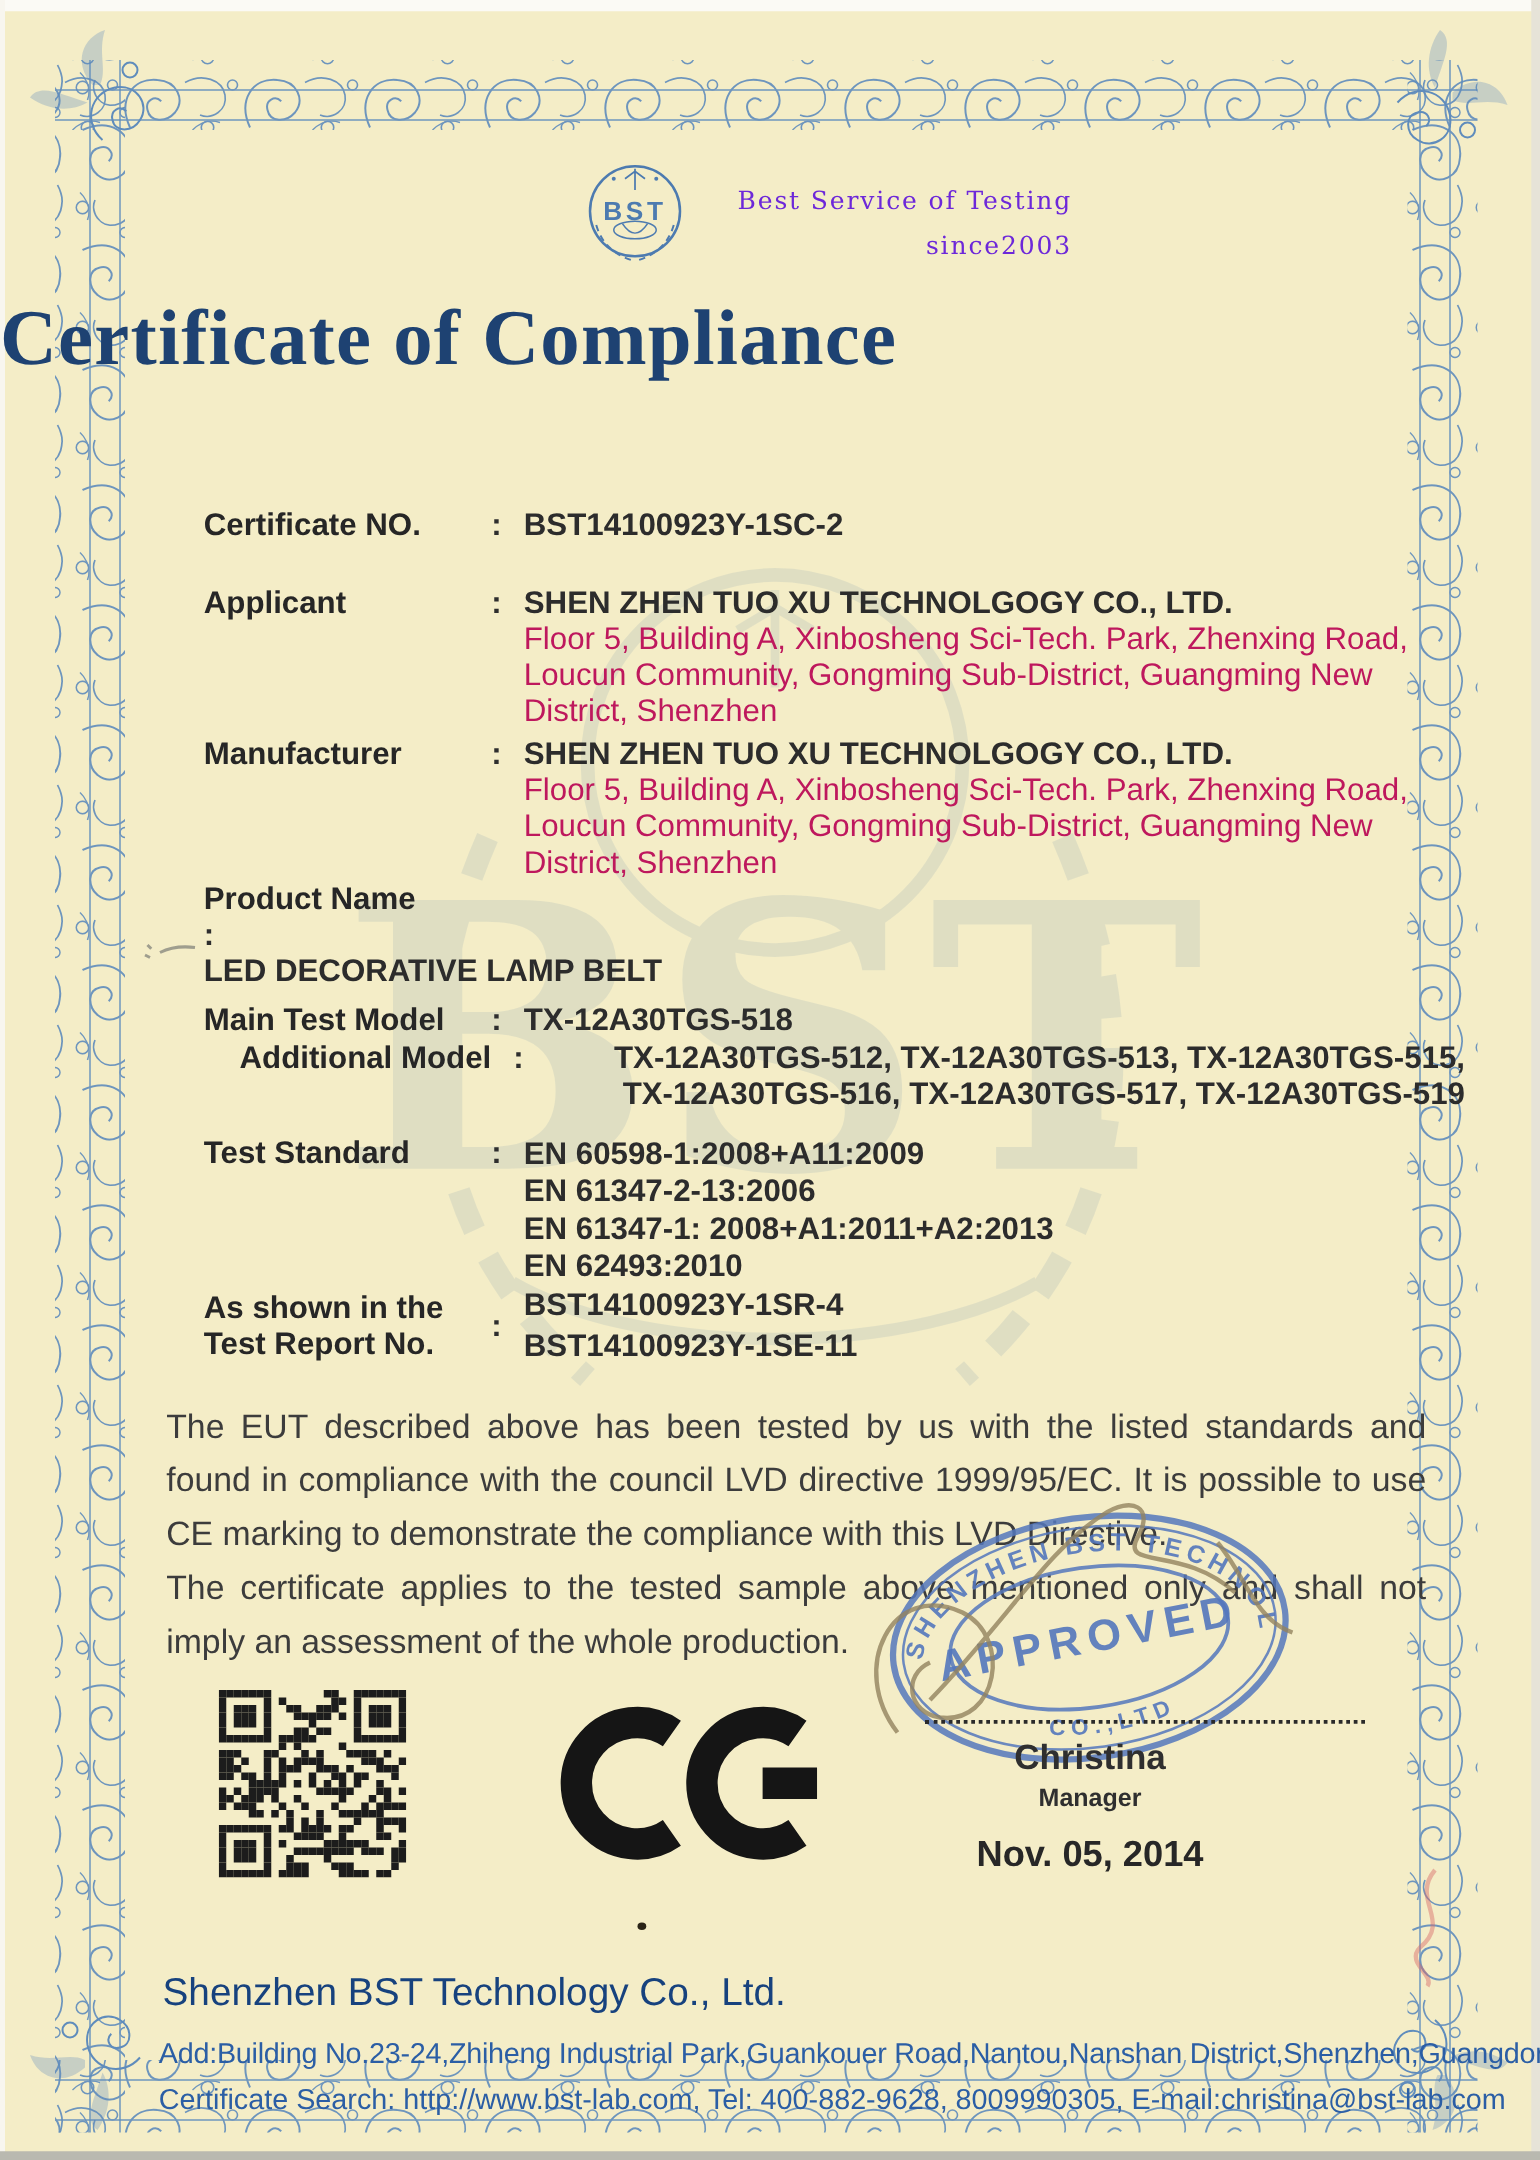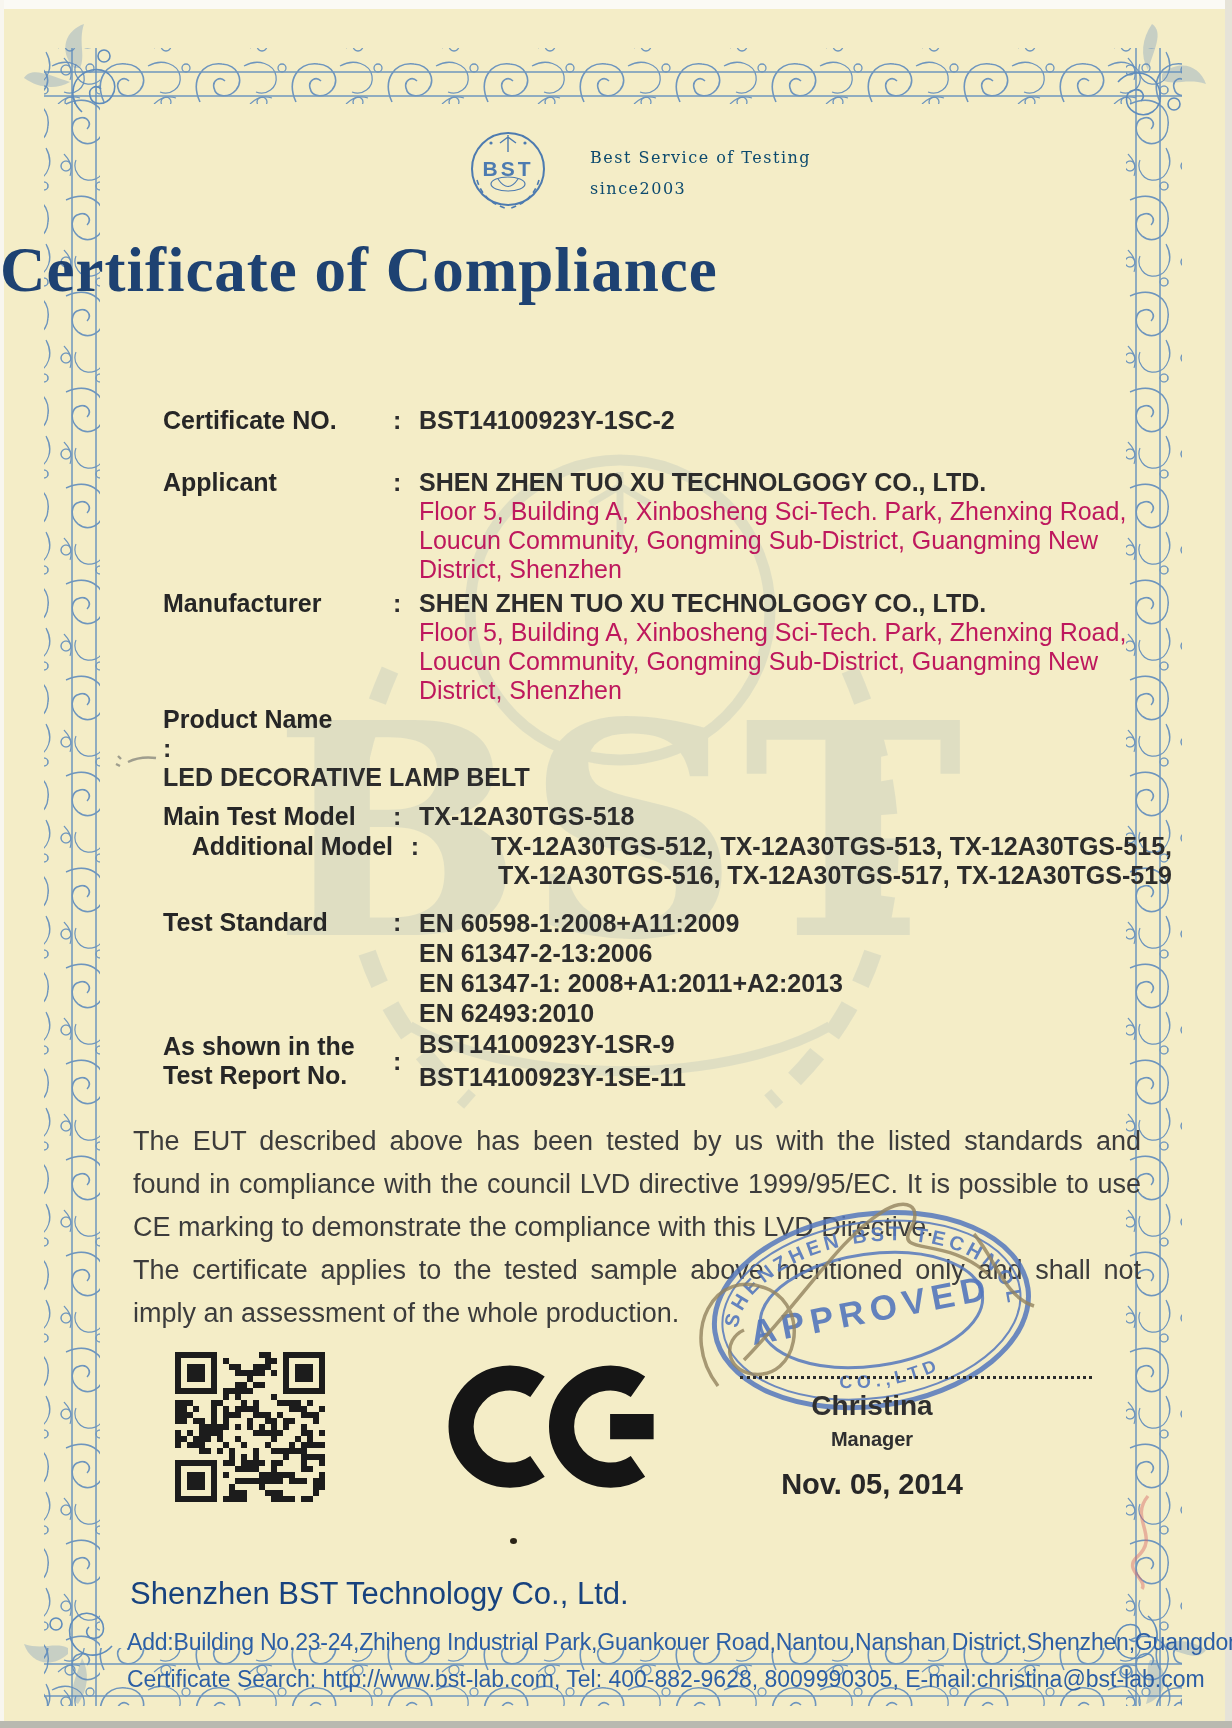--- a/index.html
+++ b/index.html
@@ -10,21 +10,21 @@
   .edge-left{position:absolute;left:0;top:0;width:4px;height:100%;background:#f8f6ef;}
   .edge-right{position:absolute;right:0;top:0;width:7px;height:100%;background:#e6e3d8;}
   .edge-bottom{position:absolute;left:0;bottom:0;width:100%;height:7px;background:#b9b9b0;}
 
   .border-svg{position:absolute;left:0;top:0;}
   .watermark{position:absolute;left:240px;top:430px;opacity:.5;}
 
   .logo-row{position:absolute;left:452px;top:122px;display:flex;align-items:flex-start;}
   .logo-emblem{display:block;}
   .logo-text{margin-left:26px;padding-top:26px;font-family:"DejaVu Serif", serif;
-             color:#0c4a6e;font-size:16px;letter-spacing:1.5px;}
+             color:#6d28d9;font-size:20px;letter-spacing:1.5px;text-align:right;}
   .logo-text .since{margin-top:12px;}
 
   .title{position:absolute;left:0;top:234px;width:100%;text-align:left;margin:0;
          font-family:"Liberation Serif", serif;font-weight:bold;font-size:63px;
          color:#1e4272;letter-spacing:1px;}
 
   .fields{position:absolute;left:163px;top:406px;right:60px;font-size:25px;color:#2e2e2e;}
   .fr{display:flex;align-items:flex-start;}
   .lbl{width:230px;flex:none;font-weight:bold;color:#262626;line-height:29px;}
   .col{width:26px;flex:none;font-weight:bold;line-height:29px;}
@@ -220,21 +220,21 @@
       </div>
     </div>
 
     <div class="fr r8">
       <div class="lbl">
         <div>As shown in the</div>
         <div>Test Report No.</div>
       </div>
       <div class="col">:</div>
       <div class="vals">
-        <div class="vl">BST14100923Y-1SR-9</div>
+        <div class="vl">BST14100923Y-1SR-4</div>
         <div class="vl">BST14100923Y-1SE-11</div>
       </div>
     </div>
   </section>
 
   <section class="body-text">
     <p>The EUT described above has been tested by us with the listed standards and found in compliance with the council LVD directive 1999/95/EC. It is possible to use CE marking to demonstrate the compliance with this LVD Directive.</p>
     <p>The certificate applies to the tested sample above mentioned only and shall not imply an assessment of the whole production.</p>
   </section>
 

